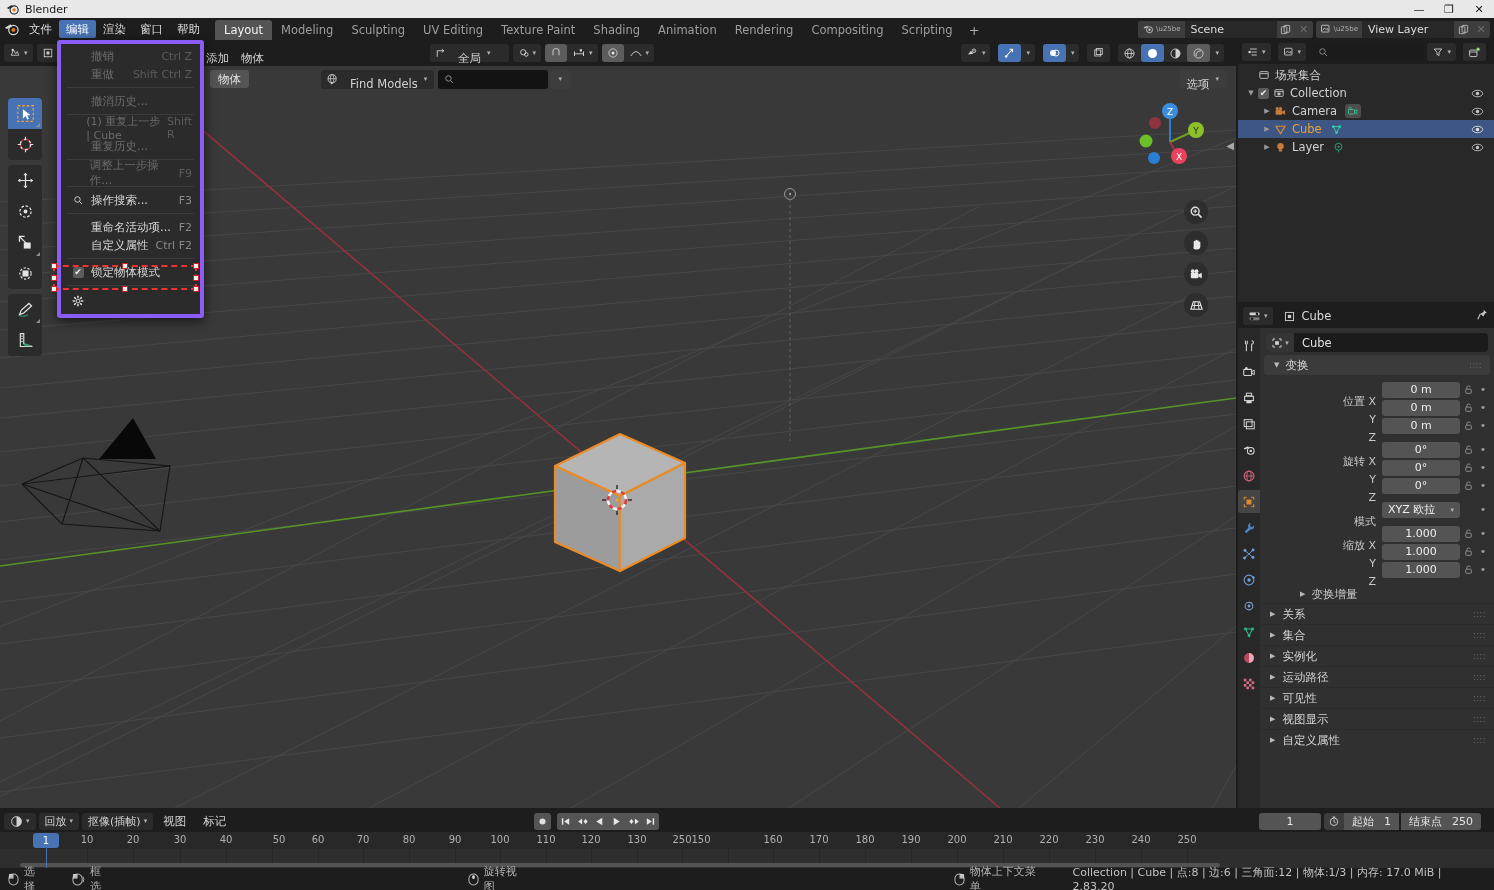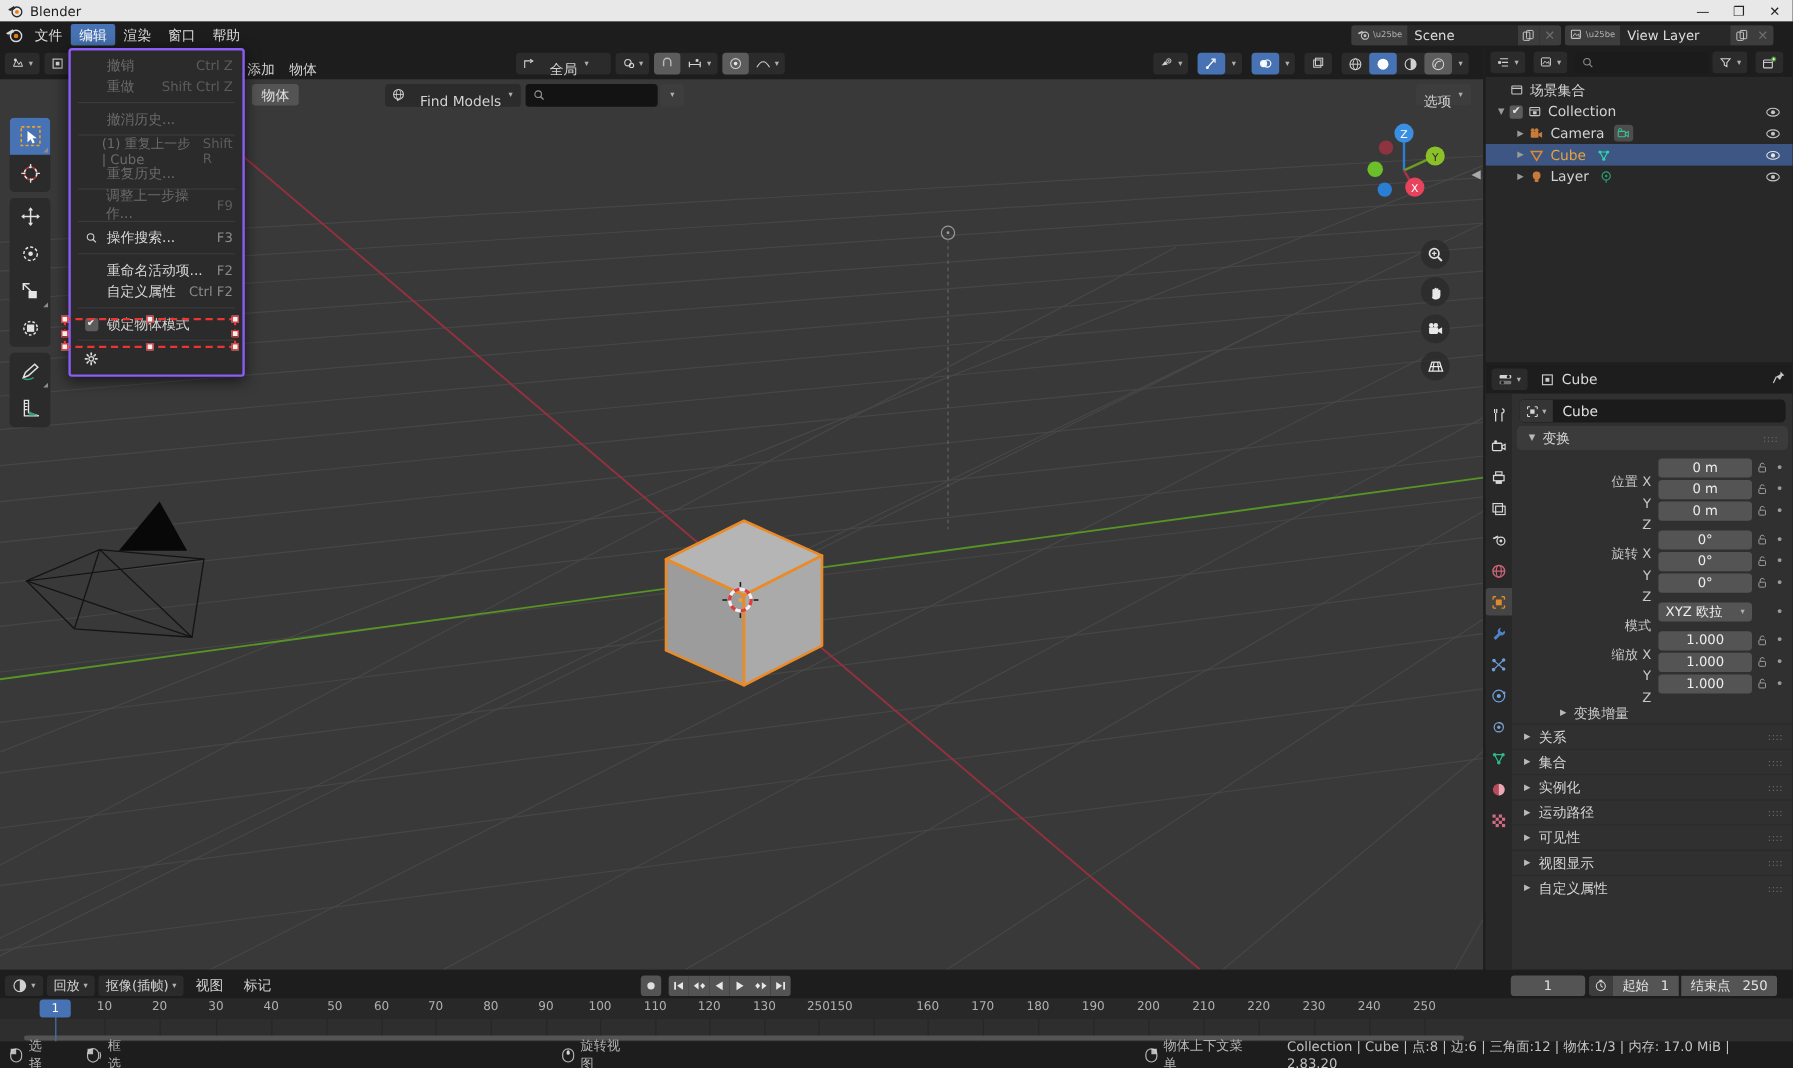--- a/index.html
+++ b/index.html
@@ -36,21 +36,21 @@
 
   .ws-tabs { display: flex; align-items: flex-end; height: 22px; margin-left: 8px; }
   .ws-tab {
     height: 20px; padding: 0 9px; display: flex; align-items: center;
     font-size: 11.5px; color: #9e9e9e; border-radius: 3px 3px 0 0;
   }
   .ws-tab.active { background: #545454; color: #f2f2f2; }
   .ws-add { color: #a8a8a8; padding: 0 7px; font-size: 13px; display:flex; align-items:center; height: 20px;}
 
   
-  .topright { margin-left: auto; display: flex; align-items: center; gap: 3px; padding-right: 16px; }
+  .topright { margin-left: auto; display: flex; align-items: center; gap: 3px; padding-right: 4px; }
   .field-grp { display: flex; align-items: center; height: 17px; border-radius: 3px; overflow: hidden; background: #282828; }
   .fg-icon { background: #3d3d3d; height: 17px; padding: 0 4px; display: flex; align-items: center; gap: 2px; color:#c3c3c3; }
   .fg-text { background: #282828; height: 17px; padding: 0 8px 0 6px; display: flex; align-items: center; color: #dcdcdc; font-size: 11px; min-width: 92px;}
   .fg-btn { background: #3d3d3d; height: 17px; width: 18px; display: flex; align-items: center; justify-content: center; color:#c6c6c6; }
   .fg-btn.dim { color: #6d6d6d; }
 
   
   .viewport {
     position: absolute; left: 0; top: 40px; width: 1236px; height: 768px;
     background: #393939; overflow: hidden;
@@ -183,21 +183,21 @@
   .statusbar {
     position: absolute; left: 0; top: 868px; width: 1494px; height: 22px;
     background: #1d1d1d; display: flex; align-items: center; padding: 0 8px; font-size: 11px; color: #b4b4b4;
   }
   .sb-item { display: flex; align-items: center; gap: 5px; margin-right: 26px; }
   .sb-right { margin-left: auto; color: #c2c2c2; font-size: 11px; }
 
   
   .menu-pop {
     position: absolute; left: 57px; top: 40px; width: 147px;
-    background: #2b2b2b; border: 2px solid #8b5cf6; border-radius: 3px;
+    background: #2b2b2b; border: 4px solid #8b5cf6; border-radius: 3px;
     box-shadow: 0 3px 12px rgba(0,0,0,.6); z-index: 200; padding: 3px 0;
   }
   .mp-row {
     height: 18px; display: flex; align-items: center; padding: 0 8px 0 10px;
     font-size: 11.5px; color: #d6d6d6; gap: 6px;
   }
   .mp-row.dim { color: #6b6b6b; }
   .mp-row .sc { margin-left: auto; color: #8a8a8a; font-size: 11px;}
   .mp-row.dim .sc { color: #5c5c5c; }
   .mp-sep { height: 1px; background: #3b3b3b; margin: 4px 6px; }
@@ -236,20 +236,33 @@
         <circle cx="10" cy="8.5" r="2" fill="#e87d0d"></circle>
         <path d="M1 6 L7 2.5 L8.5 5 L3 7.5 Z" fill="#d8d8d8"></path>
       </svg>
     </div>
     <div class="menu-item">文件</div>
     <div class="menu-item active">编辑</div>
     <div class="menu-item">渲染</div>
     <div class="menu-item">窗口</div>
     <div class="menu-item">帮助</div>
 
+    <div class="ws-tabs">
+      <div class="ws-tab active">Layout</div>
+      <div class="ws-tab">Modeling</div>
+      <div class="ws-tab">Sculpting</div>
+      <div class="ws-tab">UV Editing</div>
+      <div class="ws-tab">Texture Paint</div>
+      <div class="ws-tab">Shading</div>
+      <div class="ws-tab">Animation</div>
+      <div class="ws-tab">Rendering</div>
+      <div class="ws-tab">Compositing</div>
+      <div class="ws-tab">Scripting</div>
+      <div class="ws-add">+</div>
+    </div>
 
     <div class="topright">
       <div class="field-grp">
         <div class="fg-icon">
           <svg width="12" height="12" viewBox="0 0 16 16">
             <circle cx="10" cy="9" r="4" fill="none" stroke="#c3c3c3" stroke-width="1.2"></circle>
             <circle cx="10" cy="9" r="1.6" fill="#c3c3c3"></circle>
             <path d="M2 6 L7 3.5 L8 5.4 L3.2 7.4 Z" fill="#c3c3c3"></path>
           </svg>
           <span class="chev">\u25be</span>

